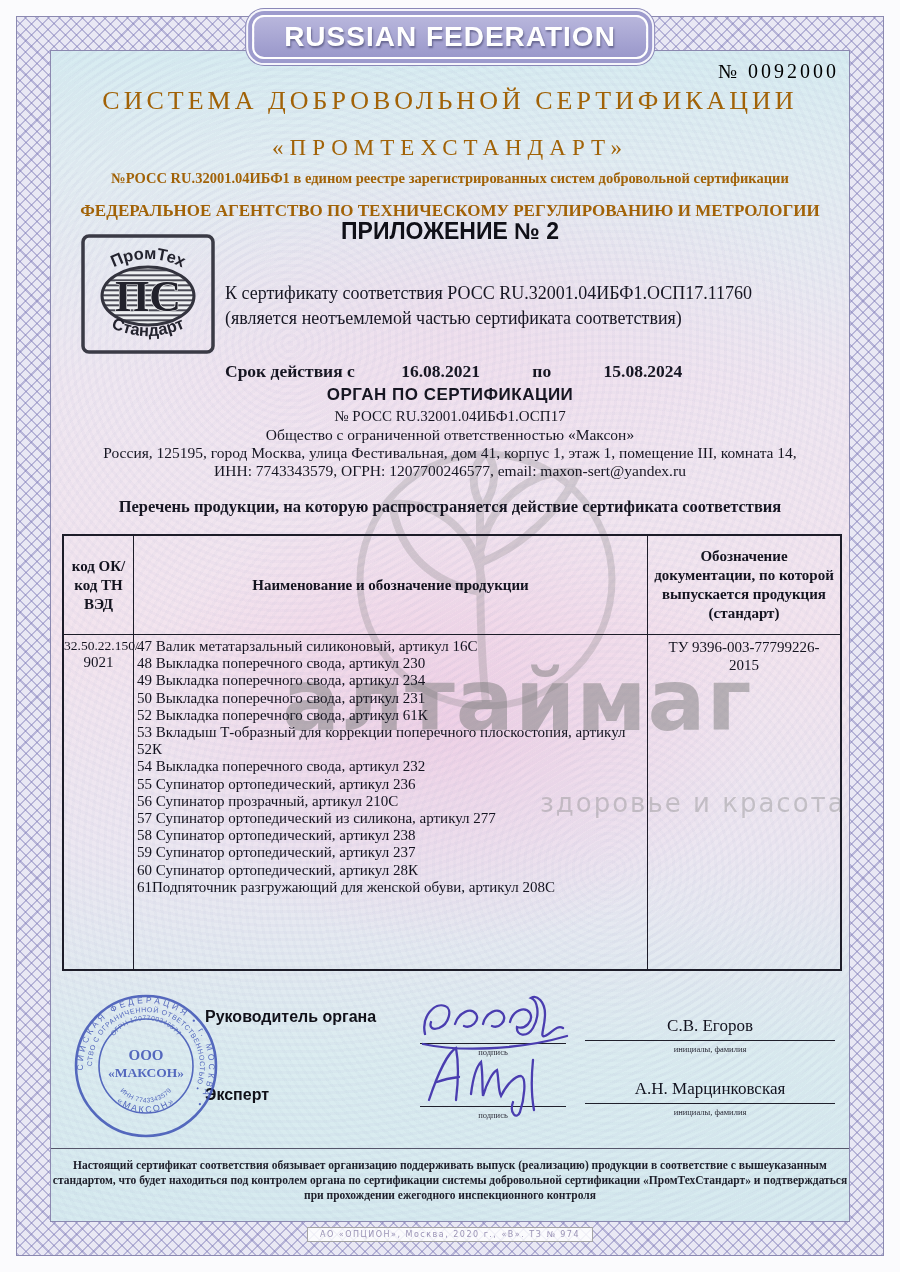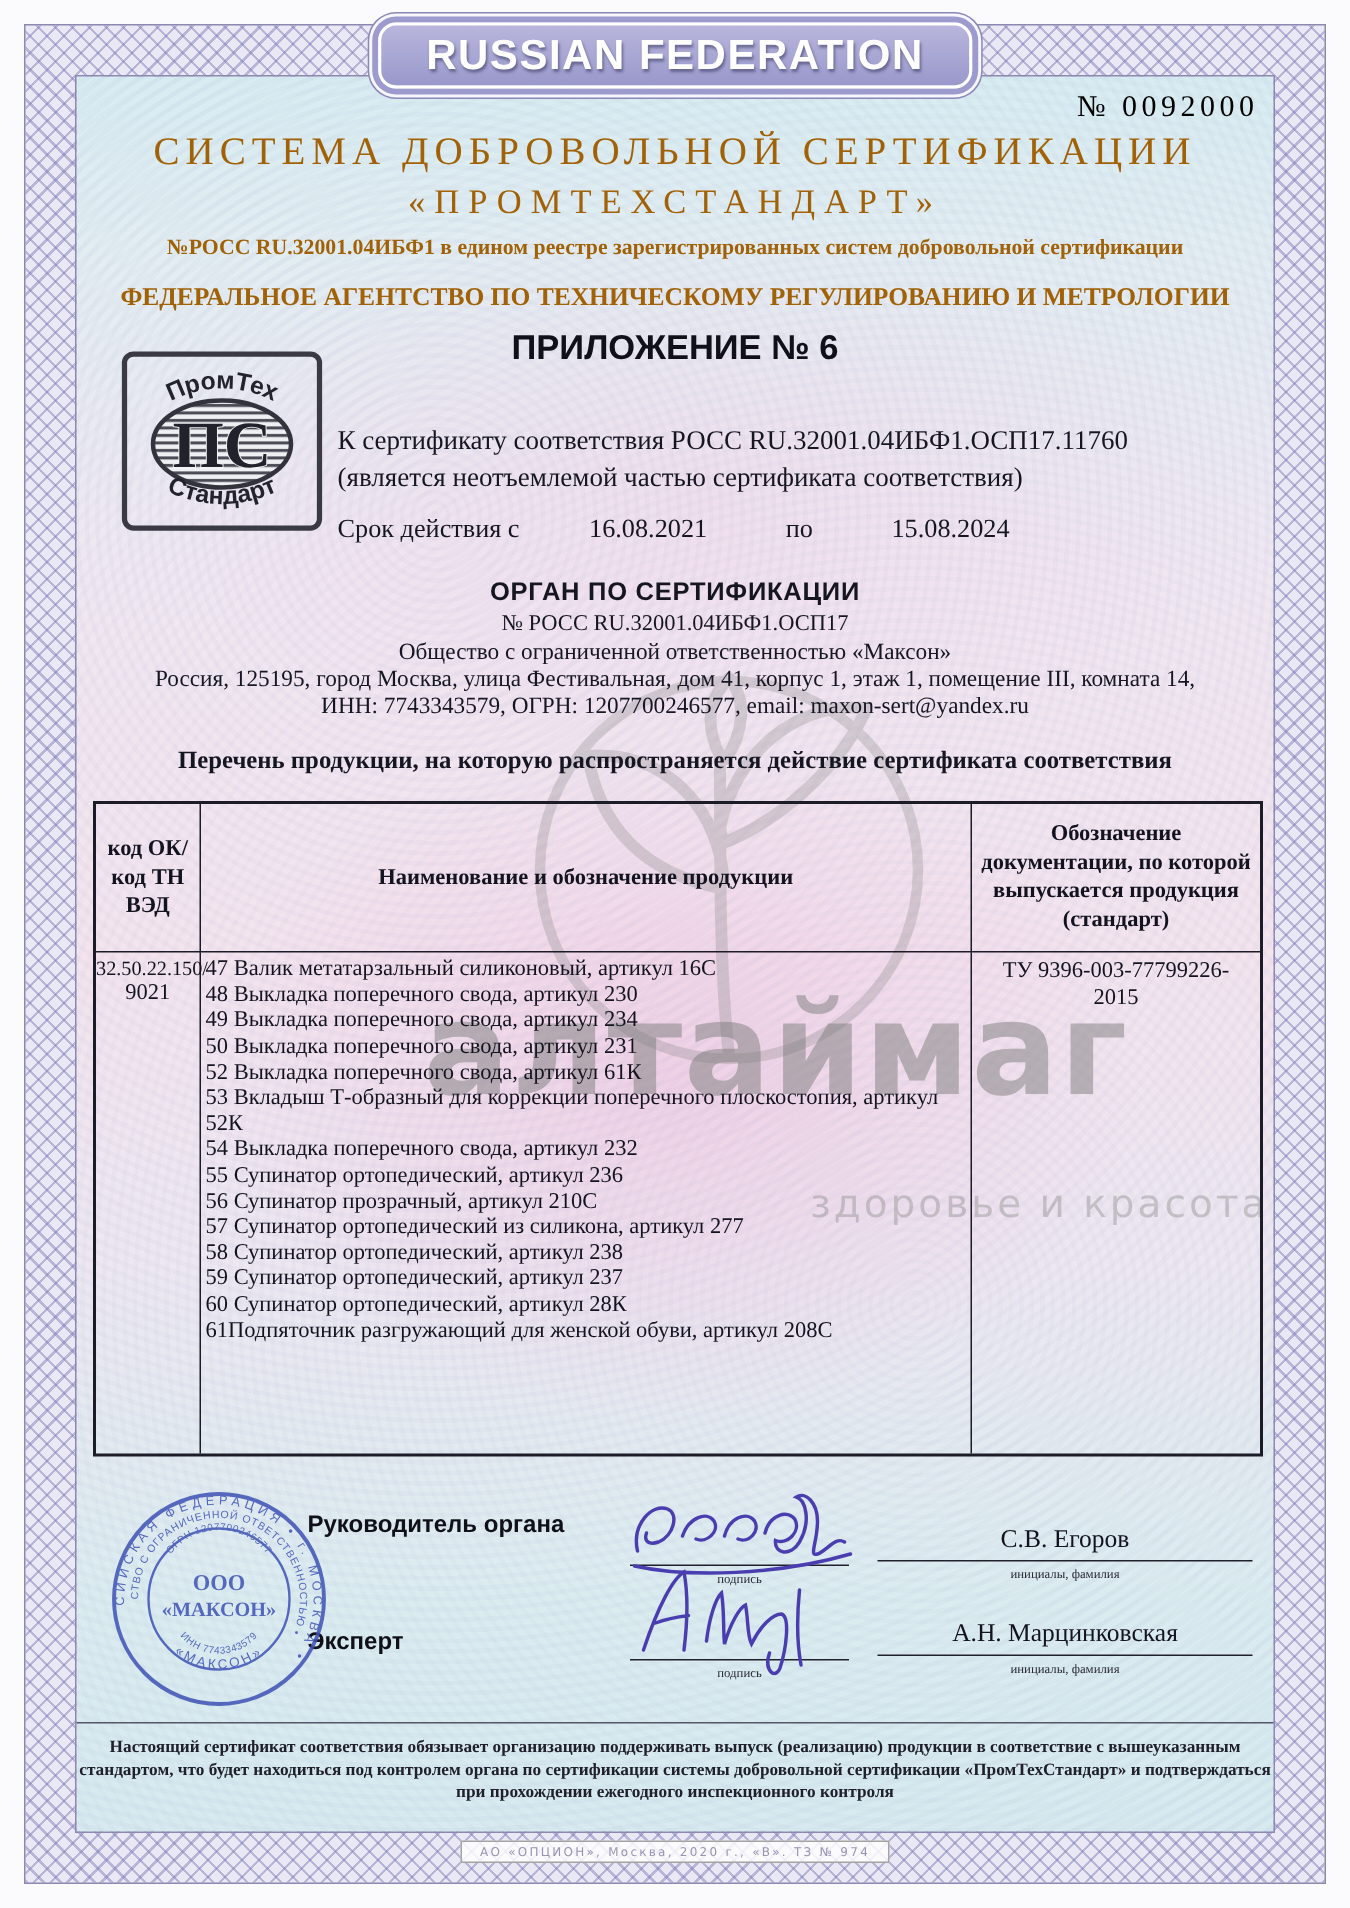--- a/index.html
+++ b/index.html
@@ -26,32 +26,32 @@
   .badge{position:absolute;top:15px;left:50%;transform:translateX(-50%);z-index:4;
     font-family:"Liberation Sans",sans-serif;font-weight:bold;font-size:28px;color:#fff;
     letter-spacing:1px;padding:4px 30px;border-radius:12px;border:2px solid #fff;
     background:linear-gradient(180deg,#b8b6dc,#9a98cb);
     box-shadow:0 0 0 4px #9d9bcd, 0 0 0 6px #f6f6fc, 0 0 0 7px #8a88b8;
     text-shadow:1px 2px 2px rgba(70,70,110,.65);}
   .doc-number{position:absolute;top:60px;left:718px;z-index:3;color:#000000;
     font-size:20px;letter-spacing:3px;font-family:"Liberation Serif",serif;}
   .head{position:absolute;top:86px;left:0;width:100%;text-align:center;z-index:3;color:#a16207;}
   .head-l1{font-size:26px;letter-spacing:4px;}
-  .head-l2{font-size:23px;letter-spacing:6px;margin-top:6px;}
+  .head-l2{font-size:23px;letter-spacing:6px;margin-top:19px;}
   .head-l3{font-size:14.5px;font-weight:bold;margin-top:9px;}
   .head-l4{font-size:17px;font-weight:bold;margin-top:14px;}
   .appendix{position:absolute;top:218px;left:0;width:100%;text-align:center;z-index:3;
     font-family:"Liberation Sans",sans-serif;font-weight:bold;font-size:23px;color:#101018;}
 
   .logo{position:absolute;left:80px;top:233px;z-index:3;}
 
   .certline{position:absolute;left:225px;z-index:3;font-size:18px;color:#161622;}
   .cert-1{top:283px;}
   .cert-2{top:308px;}
-  .validity{position:absolute;left:225px;top:342px;z-index:3;font-size:17.5px;font-weight:normal;color:#161622;}
+  .validity{position:absolute;left:225px;top:361px;z-index:3;font-size:17.5px;font-weight:bold;color:#161622;}
   .validity span{display:inline-block;}
   .v-label{margin-right:42px;}
   .v-from{margin-right:48px;}
   .v-po{margin-right:48px;}
 
   .org{position:absolute;left:0;width:100%;text-align:center;z-index:3;color:#161622;}
   .org-title{top:385px;font-family:"Liberation Sans",sans-serif;font-weight:bold;font-size:17px;letter-spacing:.5px;}
   .org-reg{top:408px;font-size:15px;}
   .org-company{top:426px;font-size:15.5px;}
   .org-address{top:444px;font-size:15.5px;}
@@ -118,21 +118,21 @@
   <div class="wm wm-small">здоровье и красота</div>
 
   <div class="badge">RUSSIAN FEDERATION</div>
   <div class="doc-number">№ 0092000</div>
   <div class="head">
     <div class="head-l1">СИСТЕМА ДОБРОВОЛЬНОЙ СЕРТИФИКАЦИИ</div>
     <div class="head-l2">«ПРОМТЕХСТАНДАРТ»</div>
     <div class="head-l3">№РОСС RU.32001.04ИБФ1 в едином реестре зарегистрированных систем добровольной сертификации</div>
     <div class="head-l4">ФЕДЕРАЛЬНОЕ АГЕНТСТВО ПО ТЕХНИЧЕСКОМУ РЕГУЛИРОВАНИЮ И МЕТРОЛОГИИ</div>
   </div>
-  <div class="appendix">ПРИЛОЖЕНИЕ № 6</div>
+  <div class="appendix">ПРИЛОЖЕНИЕ № 2</div>
 
   <svg class="logo" width="136" height="122" viewBox="0 0 136 122">
     <defs>
       <pattern id="lg-stripes" width="6" height="5" patternUnits="userSpaceOnUse">
         <rect width="6" height="5" fill="#eef0f2"></rect>
         <rect y="1.3" width="6" height="2" fill="#4a4a55"></rect>
       </pattern>
       <path id="lg-top" d="M24 40 Q68 12 112 40"></path>
       <path id="lg-bot" d="M22 90 Q68 116 114 90"></path>
     </defs>

